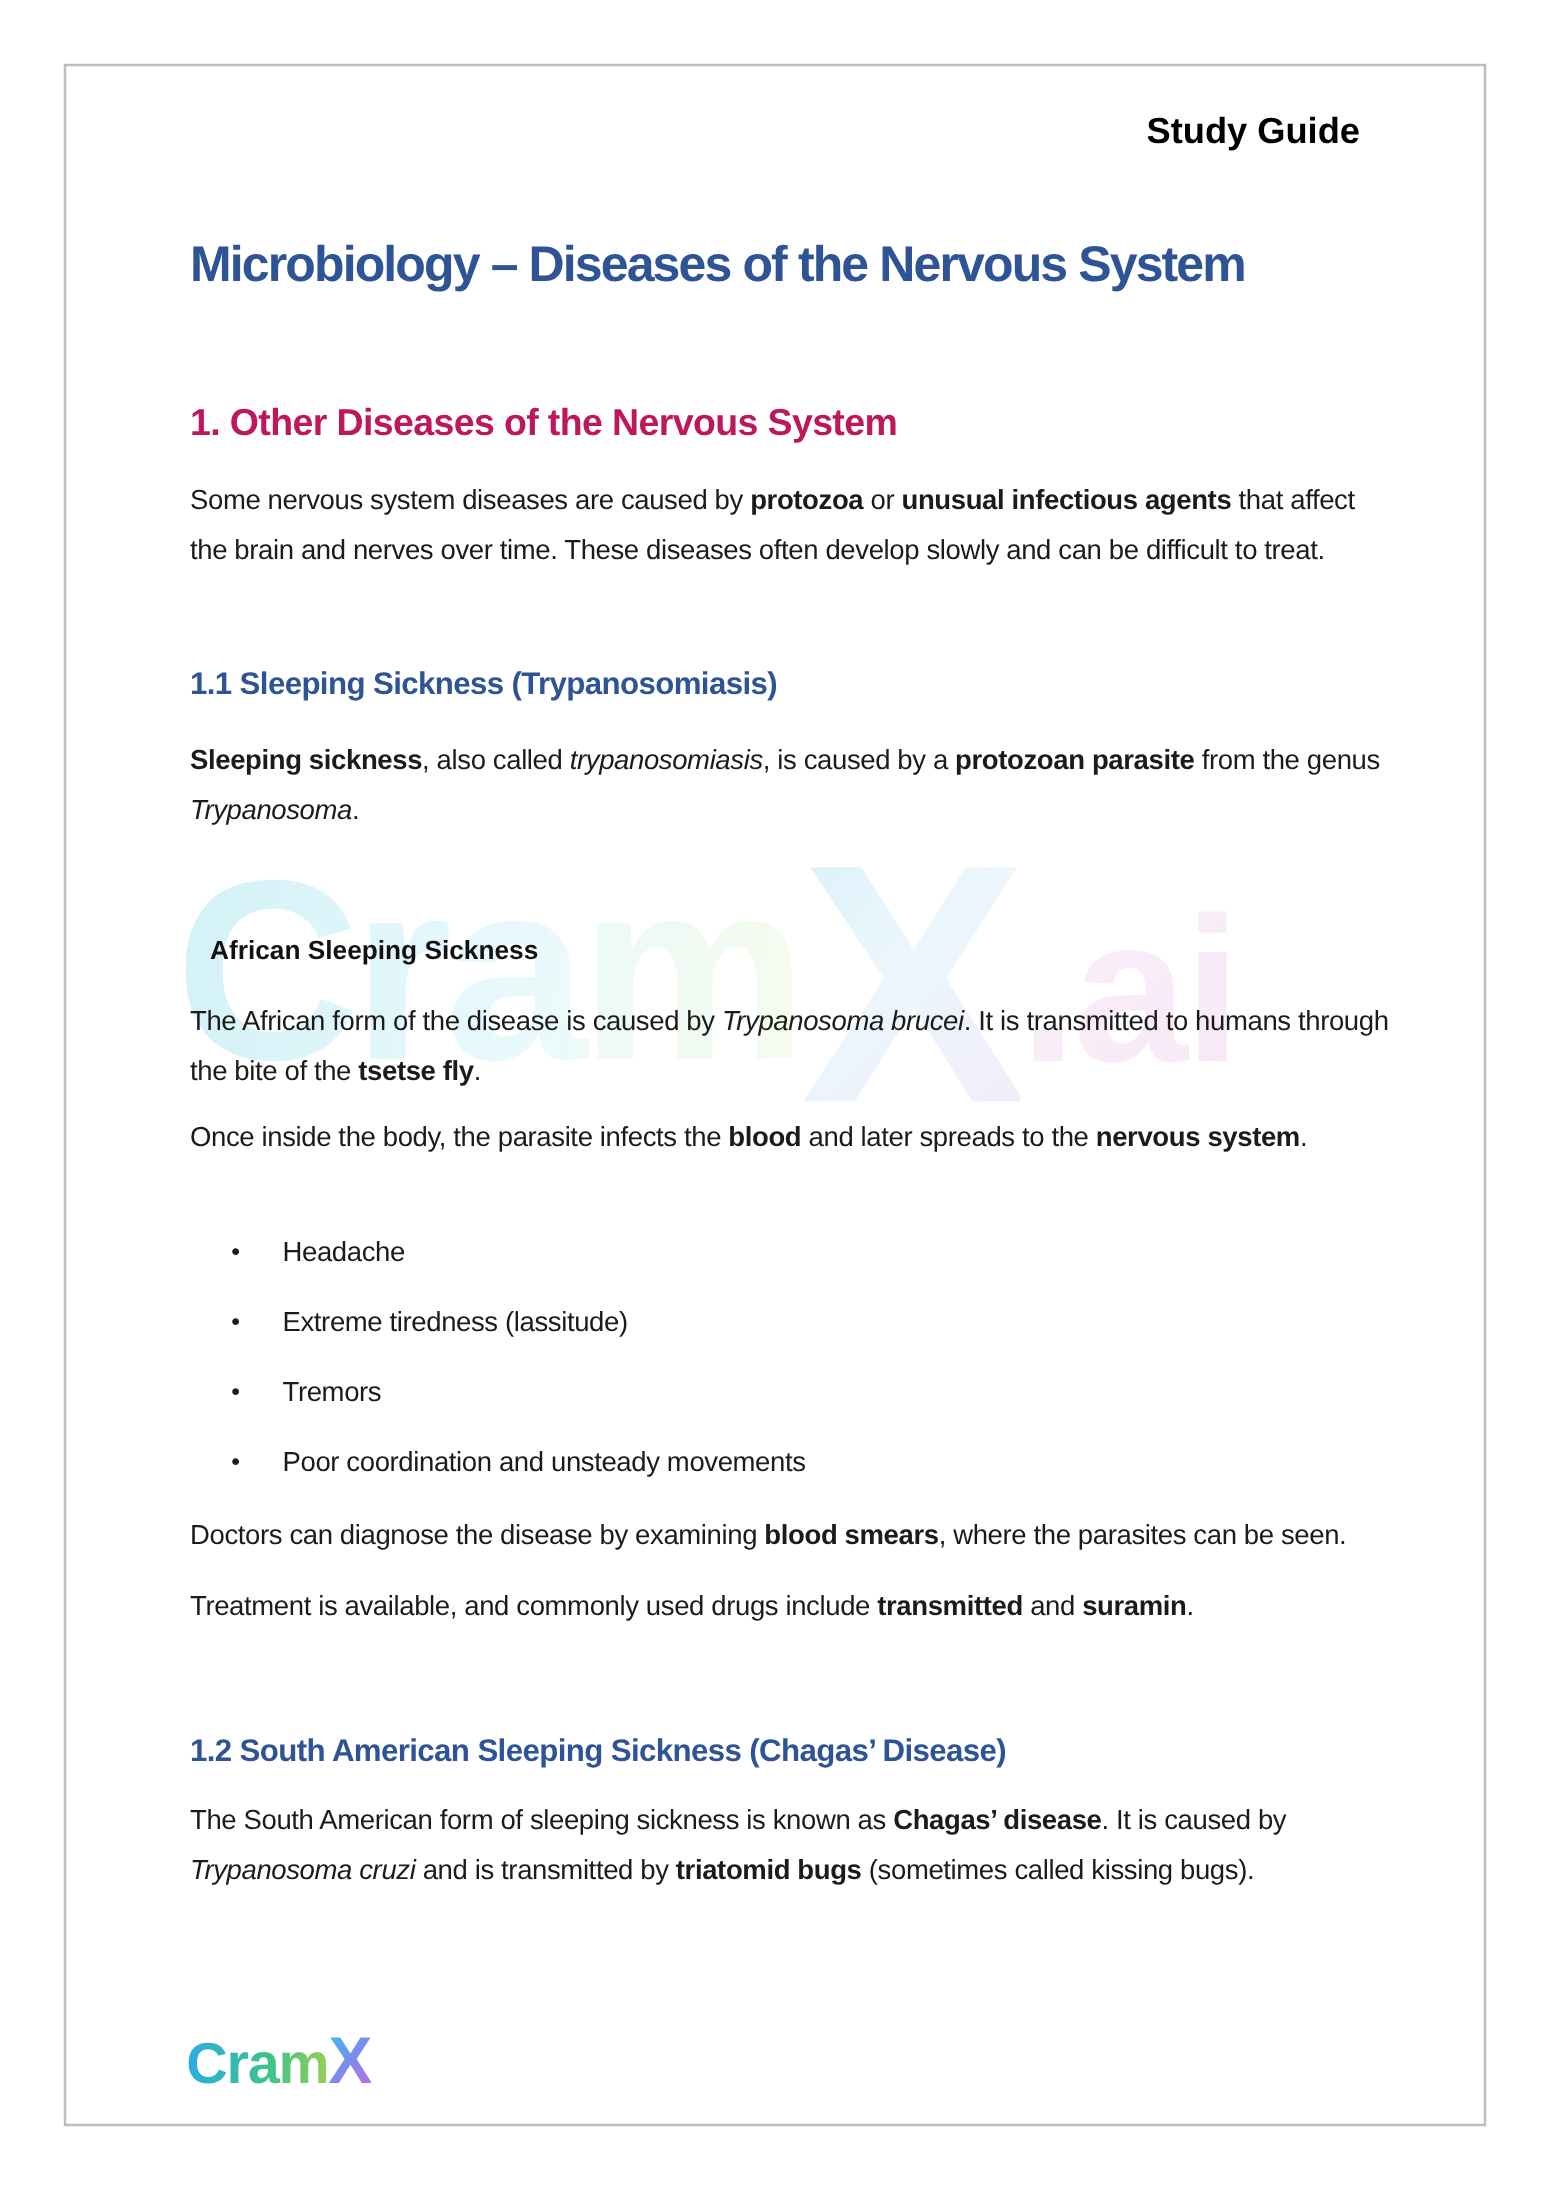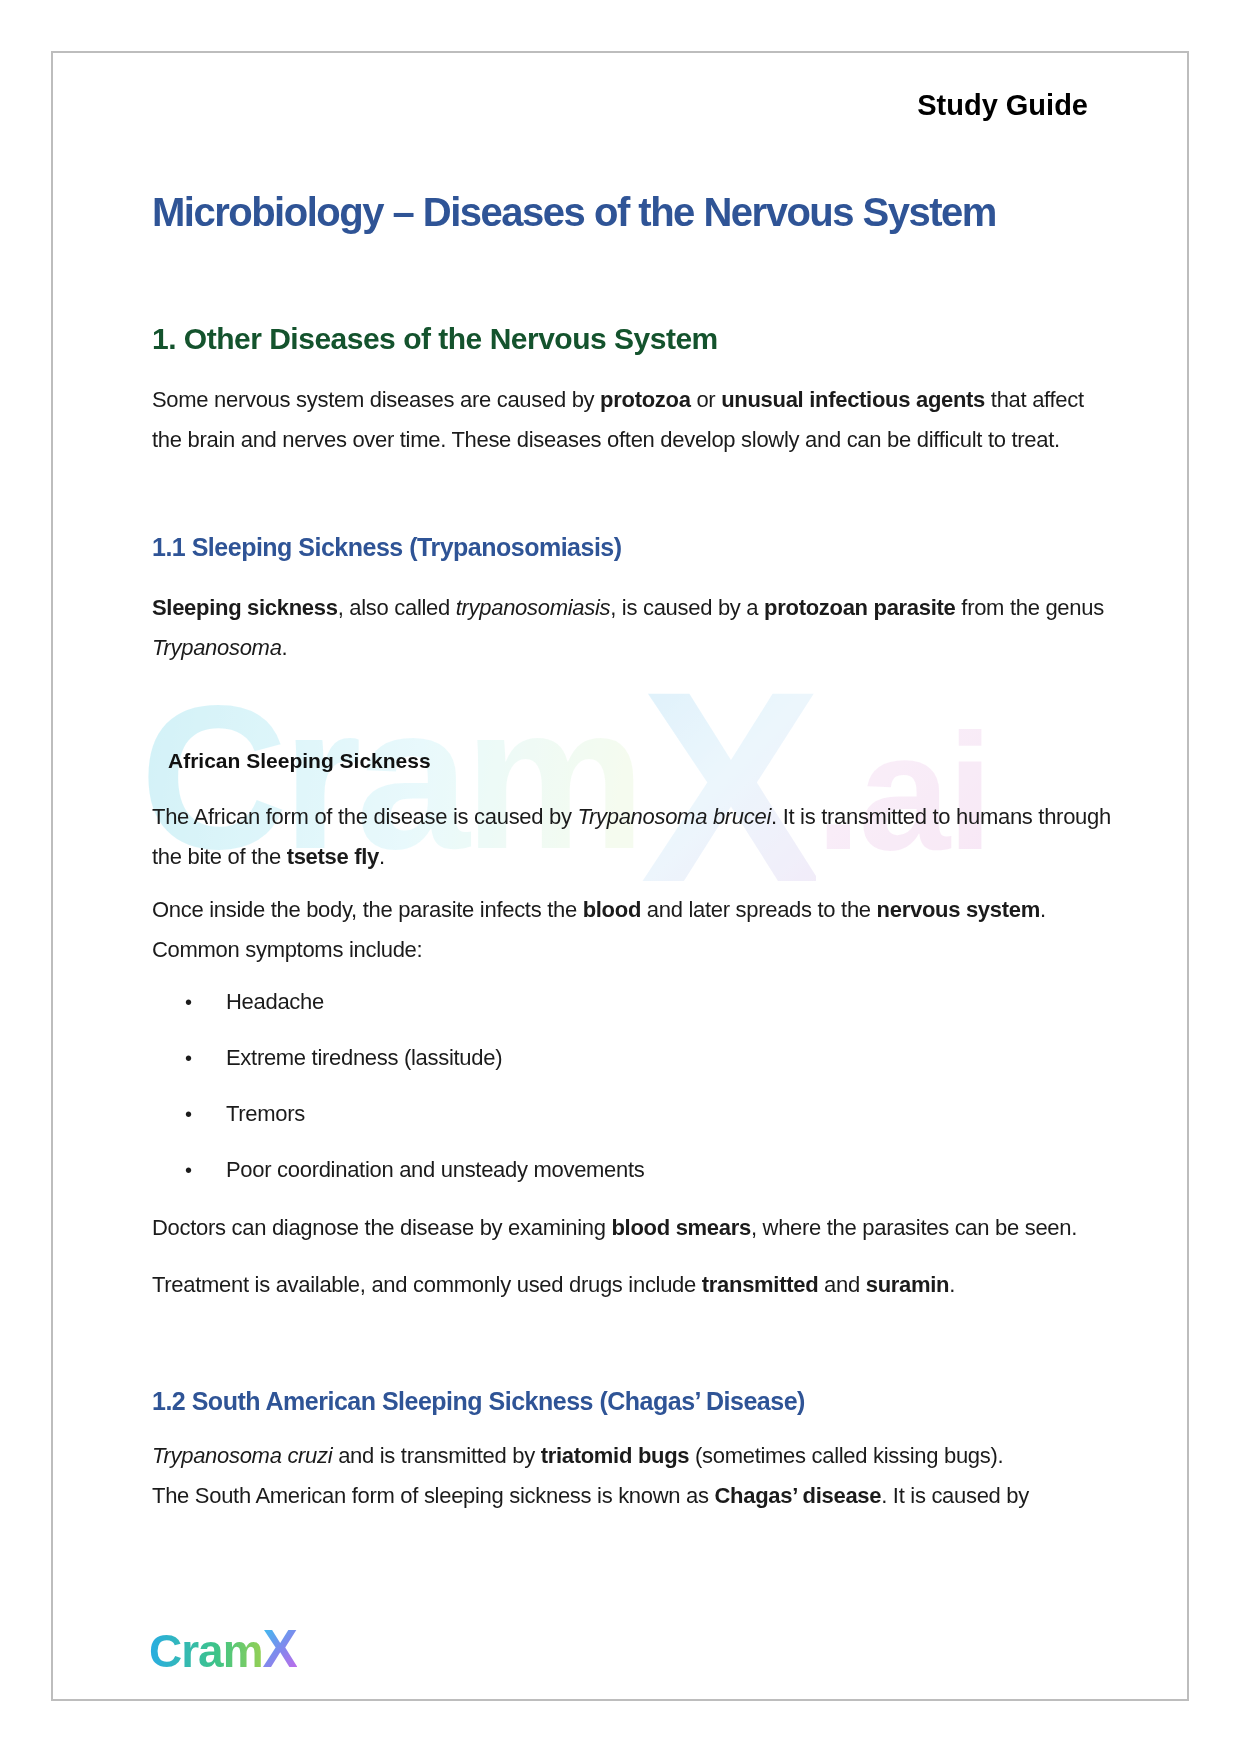--- a/index.html
+++ b/index.html
@@ -52,21 +52,21 @@
     font-size:29px;font-weight:bold;color:#000;
   }
   .main-title{
     top:188px;left:152px;
     font-size:40px;line-height:48px;font-weight:bold;
     letter-spacing:-1.5px;color:#2F5496;
   }
   .h1{
     top:321px;left:152px;
     font-size:30px;line-height:36px;font-weight:bold;
-    letter-spacing:-0.5px;color:#14532d;
+    letter-spacing:-0.5px;color:#be185d;
   }
   .h2{
     font-size:25px;line-height:30px;font-weight:bold;
     letter-spacing:-0.5px;color:#2F5496;left:152px;
   }
   .h2-a{top:532px;}
   .h2-b{top:1386px;}
   .h3{
     top:747px;left:168px;
     font-size:21px;line-height:28px;font-weight:bold;color:#111;
@@ -145,21 +145,20 @@
 
   <div class="abs h3">African Sleeping Sickness</div>
 
   <div class="abs para p-african">
       <div class="line"><span>The African form of the disease is caused by </span><span class="i">Trypanosoma brucei</span><span>. It is transmitted to humans through</span></div>
       <div class="line"><span>the bite of the </span><span class="b">tsetse fly</span><span>.</span></div>
     </div>
 
   <div class="abs para p-once">
       <div class="line"><span>Once inside the body, the parasite infects the </span><span class="b">blood</span><span> and later spreads to the </span><span class="b">nervous system</span><span>.</span></div>
-      <div class="line"><span>Common symptoms include:</span></div>
     </div>
 
   <div class="abs bullets">
     <div class="bullet-row">
       <span class="dot">•</span>
       <span class="bullet-text">Headache</span>
     </div>
     <div class="bullet-row">
       <span class="dot">•</span>
       <span class="bullet-text">Extreme tiredness (lassitude)</span>
@@ -178,21 +177,21 @@
       <div class="line"><span>Doctors can diagnose the disease by examining </span><span class="b">blood smears</span><span>, where the parasites can be seen.</span></div>
     </div>
 
   <div class="abs para p-treatment">
       <div class="line"><span>Treatment is available, and commonly used drugs include </span><span class="b">transmitted</span><span> and </span><span class="b">suramin</span><span>.</span></div>
     </div>
 
   <div class="abs h2 h2-b">1.2 South American Sleeping Sickness (Chagas’ Disease)</div>
 
   <div class="abs para p-south">
+      <div class="line"><span>The South American form of sleeping sickness is known as </span><span class="b">Chagas’ disease</span><span>. It is caused by</span></div>
       <div class="line"><span class="i">Trypanosoma cruzi</span><span> and is transmitted by </span><span class="b">triatomid bugs</span><span> (sometimes called kissing bugs).</span></div>
-      <div class="line"><span>The South American form of sleeping sickness is known as </span><span class="b">Chagas’ disease</span><span>. It is caused by</span></div>
     </div>
 
   <div class="abs logo">
     <span class="logo-cram">Cram</span><span class="logo-x">X</span>
   </div>
 
 </div>
 
 </body></html>

